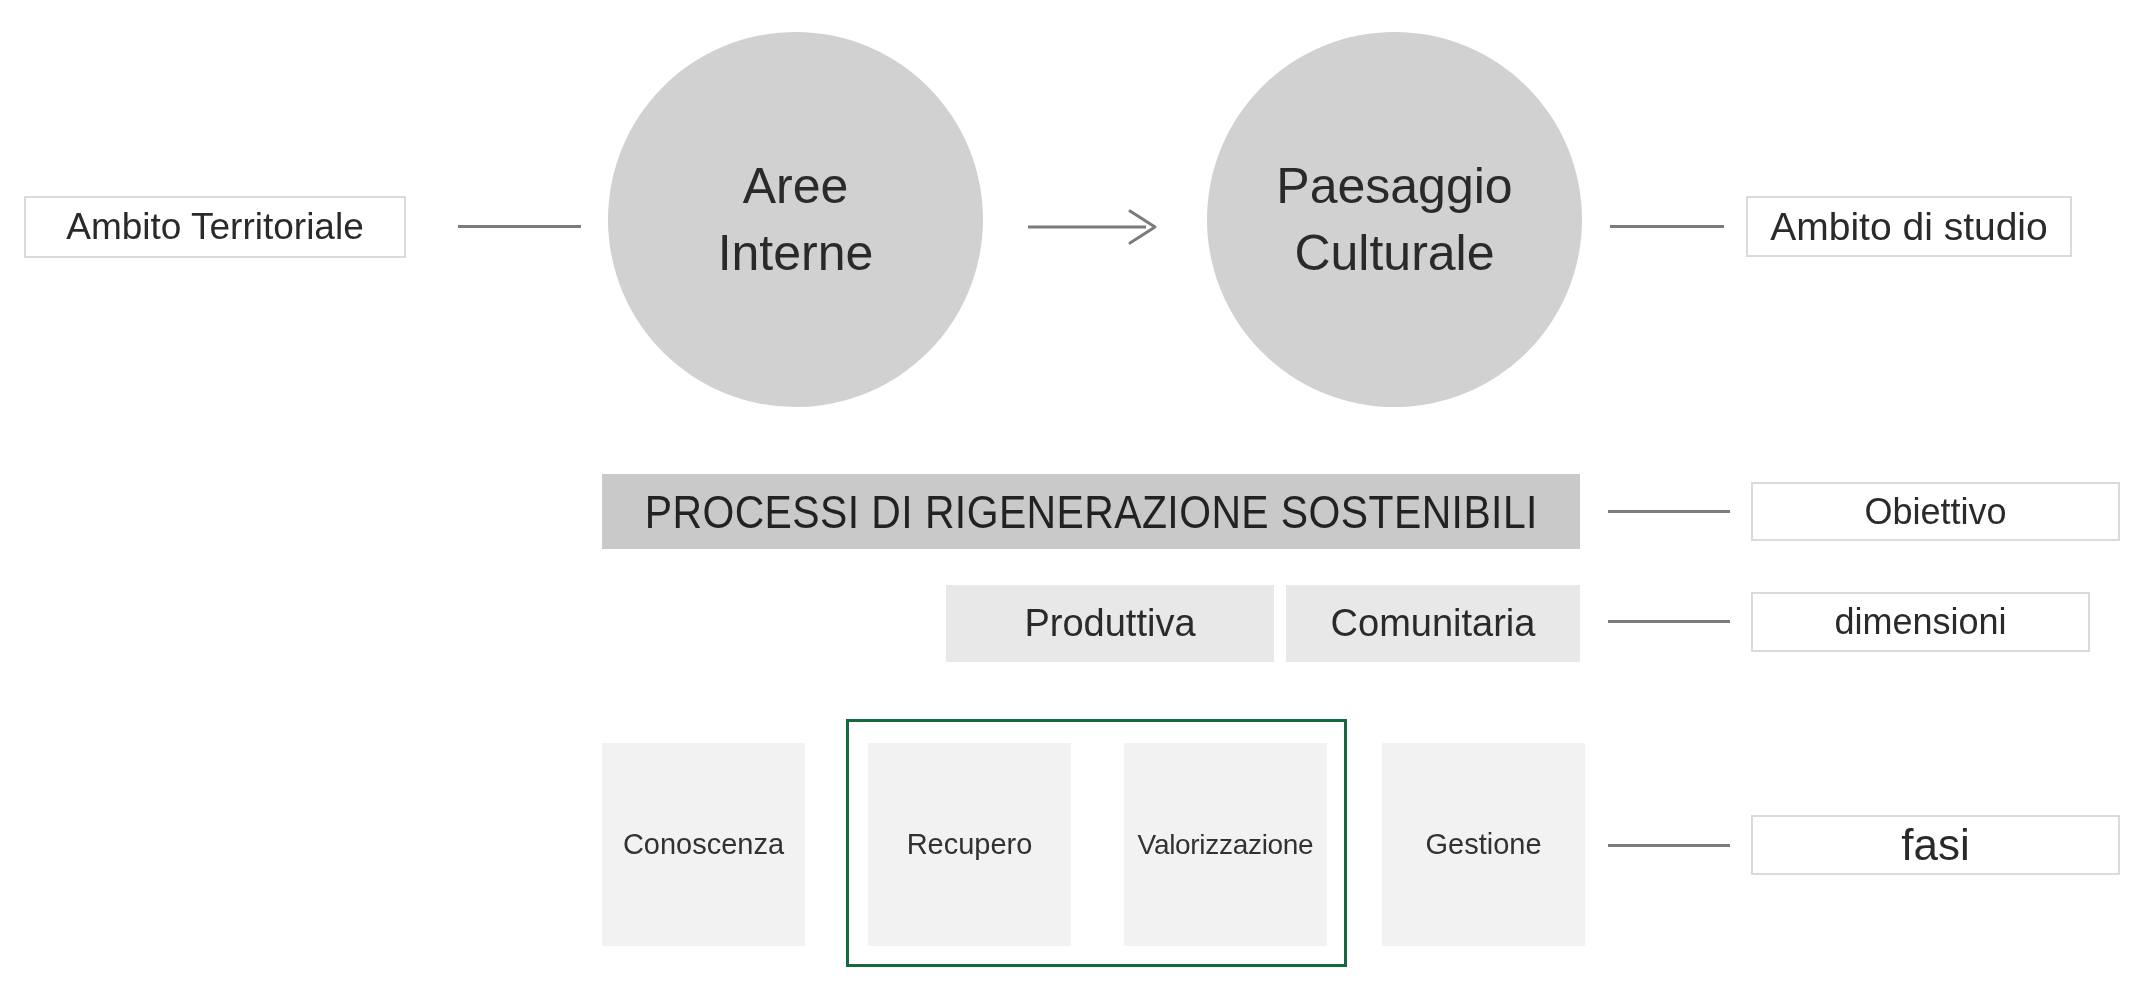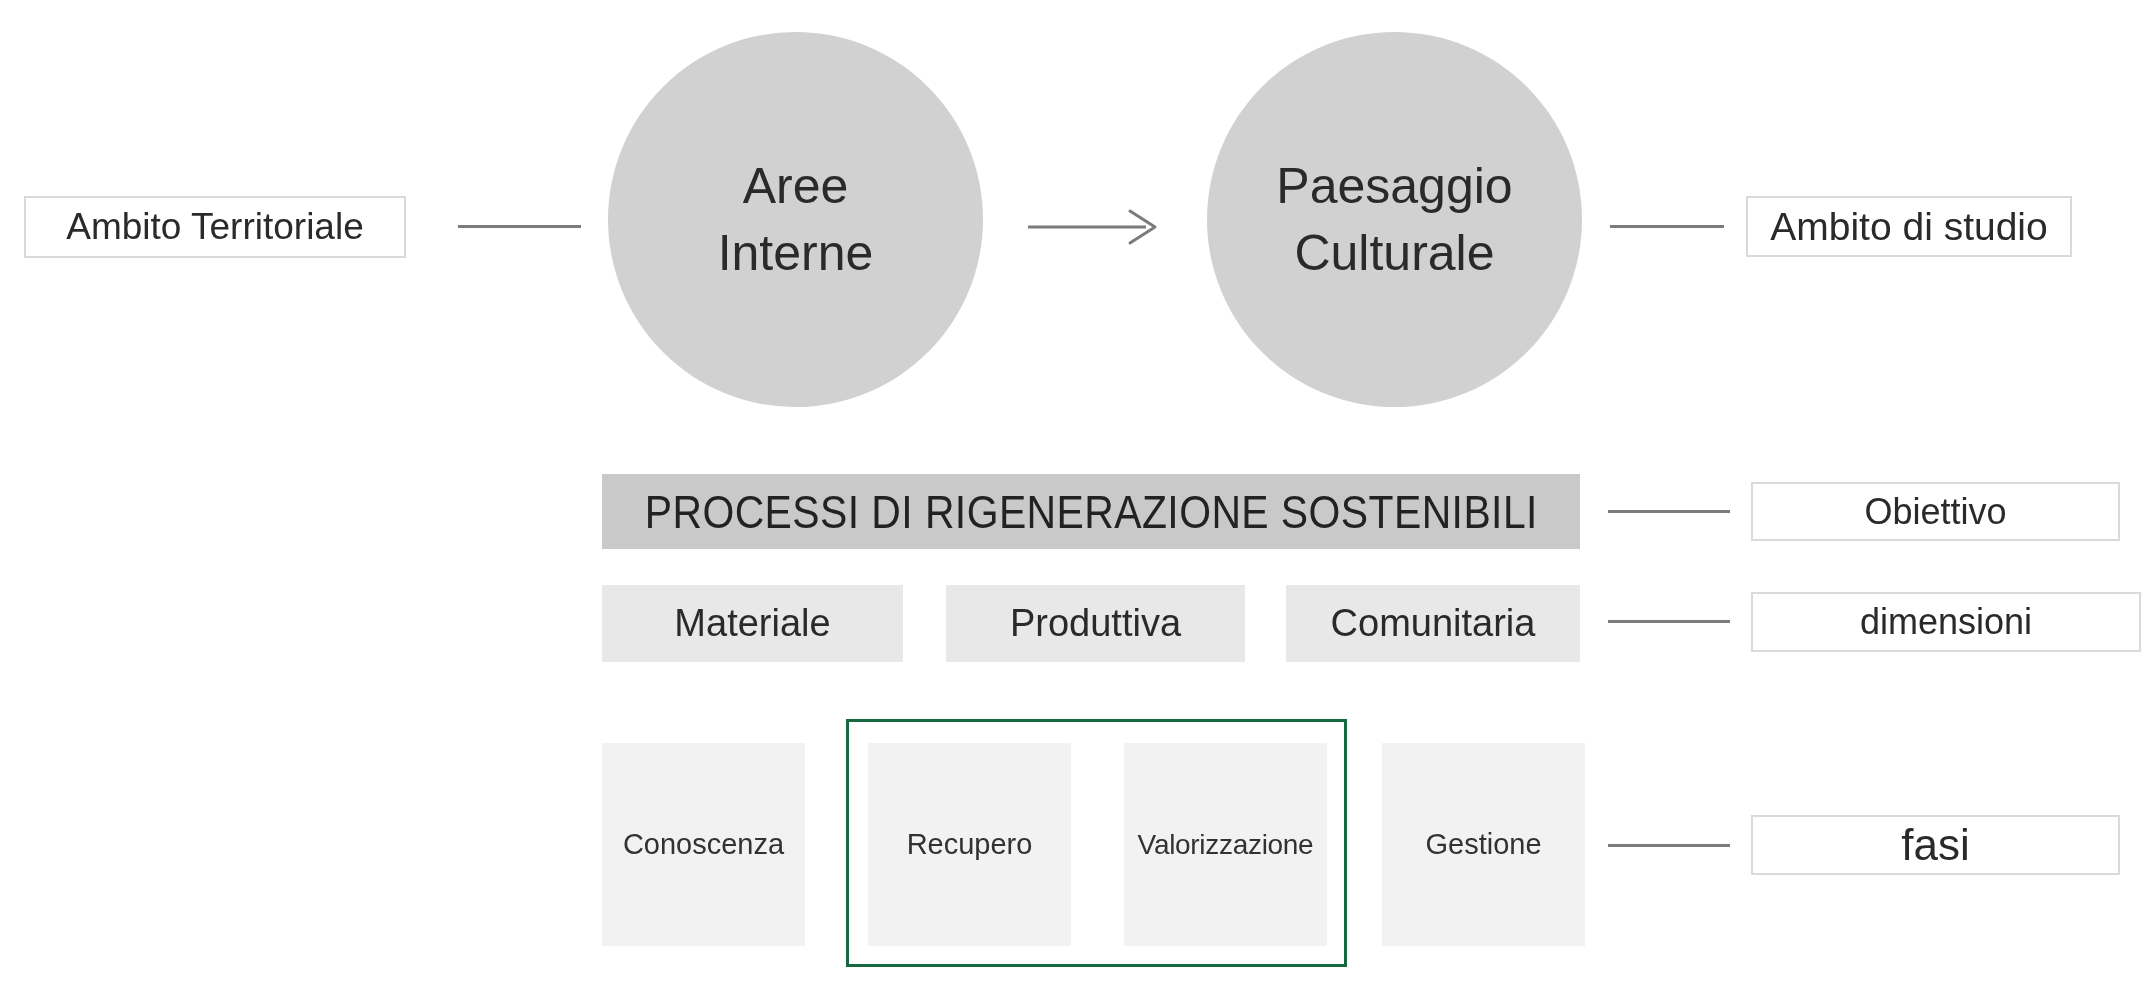--- a/index.html
+++ b/index.html
@@ -104,33 +104,30 @@
   <div class="banner">
     <span>PROCESSI DI RIGENERAZIONE SOSTENIBILI</span>
   </div>
 
   <div class="hline" style="left:1608px;top:510px;width:122px;"></div>
 
   <div class="wbox f36" style="left:1751px;top:482px;width:369px;height:59px;">
     <span>Obiettivo</span>
   </div>
 
-  <div class="dim" style="left:602px;width:301px;">
-    <span>Materiale</span>
-  </div>
-  <div class="dim" style="left:946px;width:299px;">
+  <div class="dim" style="left:946px;width:328px;">
     <span>Produttiva</span>
   </div>
   <div class="dim" style="left:1286px;width:294px;">
     <span>Comunitaria</span>
   </div>
 
   <div class="hline" style="left:1608px;top:620px;width:122px;"></div>
 
-  <div class="wbox f36" style="left:1751px;top:592px;width:390px;height:60px;">
+  <div class="wbox f36" style="left:1751px;top:592px;width:339px;height:60px;">
     <span>dimensioni</span>
   </div>
 
   <div class="highlight"></div>
 
   <div class="phase" style="left:602px;width:203px;">
     <span>Conoscenza</span>
   </div>
   <div class="phase" style="left:868px;width:203px;">
     <span>Recupero</span>

